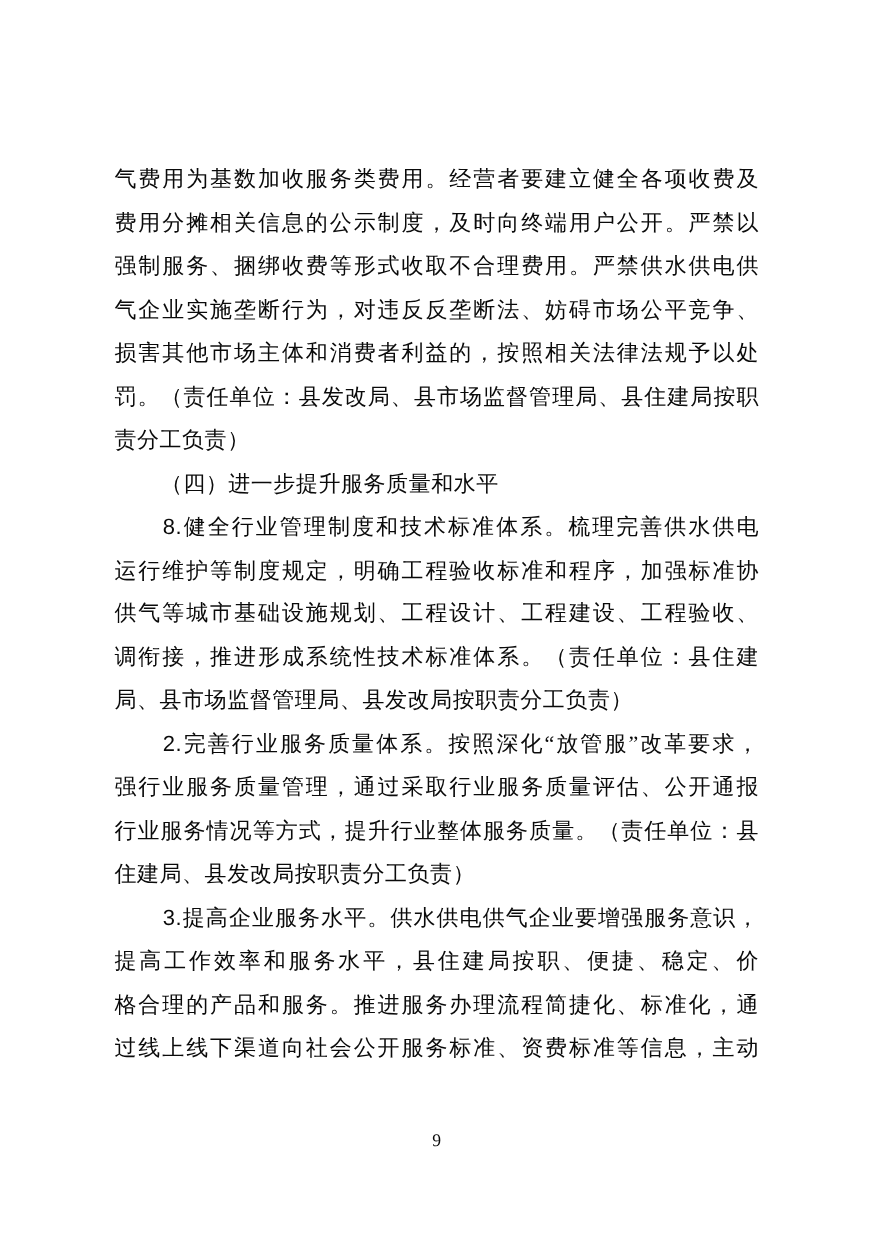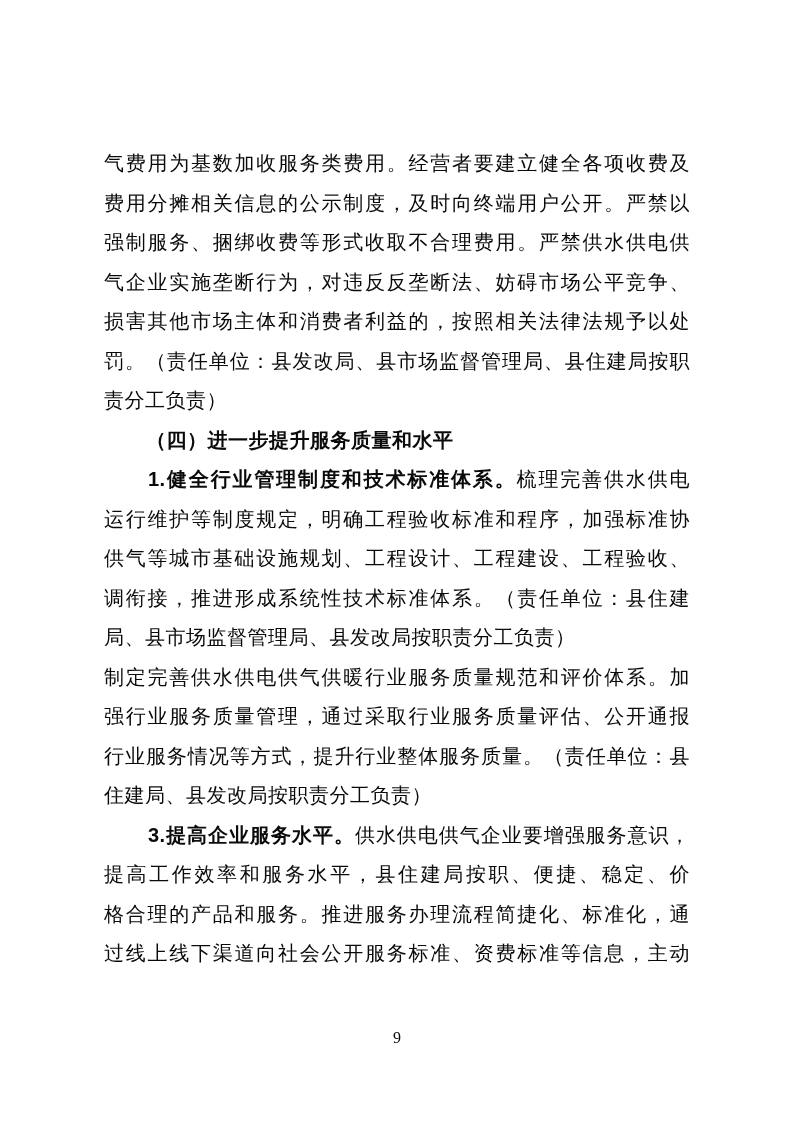--- a/index.html
+++ b/index.html
@@ -41,21 +41,21 @@
     overflow: hidden;
     text-align: justify;
     text-align-last: justify;
     letter-spacing: 0.5px;
   }
   .line.last {
     text-align: center;
     text-align-last: left;
   }
   .b {
-    font-weight: 700;
+    font-weight: 400;
     font-family: "Liberation Sans", sans-serif;
   }
   .page-number {
     position: absolute;
     left: 0;
     top: 1016px;
     width: 794px;
     text-align: center;
     font-size: 16px;
     line-height: 24px;
@@ -73,28 +73,28 @@
         <div class="line"><span>强制服务、捆绑收费等形式收取不合理费用。严禁供水供电供</span></div>
         <div class="line"><span>气企业实施垄断行为，对违反反垄断法、妨碍市场公平竞争、</span></div>
         <div class="line"><span>损害其他市场主体和消费者利益的，按照相关法律法规予以处</span></div>
         <div class="line"><span>罚。（责任单位：县发改局、县市场监督管理局、县住建局按职</span></div>
         <div class="line last"><span>责分工负责）</span></div>
       </div>
       <div class="para">
         <div class="line last" style="text-indent: 42px;"><span class="b">（四）进一步提升服务质量和水平</span></div>
       </div>
       <div class="para">
-        <div class="line" style="text-indent: 44px;"><span class="b">1.健全行业管理制度和技术标准体系。</span><span>梳理完善供水供电</span></div>
+        <div class="line" style="text-indent: 44px;"><span class="b">8.健全行业管理制度和技术标准体系。</span><span>梳理完善供水供电</span></div>
         <div class="line"><span>运行维护等制度规定，明确工程验收标准和程序，加强标准协</span></div>
         <div class="line"><span>供气等城市基础设施规划、工程设计、工程建设、工程验收、</span></div>
         <div class="line"><span>调衔接，推进形成系统性技术标准体系。（责任单位：县住建</span></div>
         <div class="line last"><span>局、县市场监督管理局、县发改局按职责分工负责）</span></div>
       </div>
       <div class="para">
-        <div class="line"><span>制定完善供水供电供气供暖行业服务质量规范和评价体系。加</span></div>
+        <div class="line" style="text-indent: 44px;"><span class="b">2.完善行业服务质量体系。</span><span>按照深化“放管服”改革要求，</span></div>
         <div class="line"><span>强行业服务质量管理，通过采取行业服务质量评估、公开通报</span></div>
         <div class="line"><span>行业服务情况等方式，提升行业整体服务质量。（责任单位：县</span></div>
         <div class="line last"><span>住建局、县发改局按职责分工负责）</span></div>
       </div>
       <div class="para">
         <div class="line" style="text-indent: 44px;"><span class="b">3.提高企业服务水平。</span><span>供水供电供气企业要增强服务意识，</span></div>
         <div class="line"><span>提高工作效率和服务水平，县住建局按职、便捷、稳定、价</span></div>
         <div class="line"><span>格合理的产品和服务。推进服务办理流程简捷化、标准化，通</span></div>
         <div class="line"><span>过线上线下渠道向社会公开服务标准、资费标准等信息，主动</span></div>
       </div>

